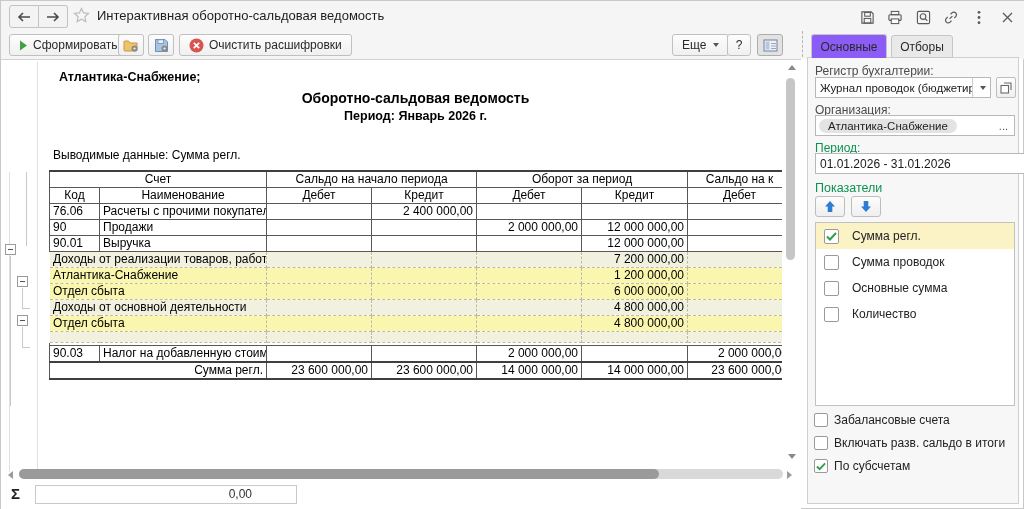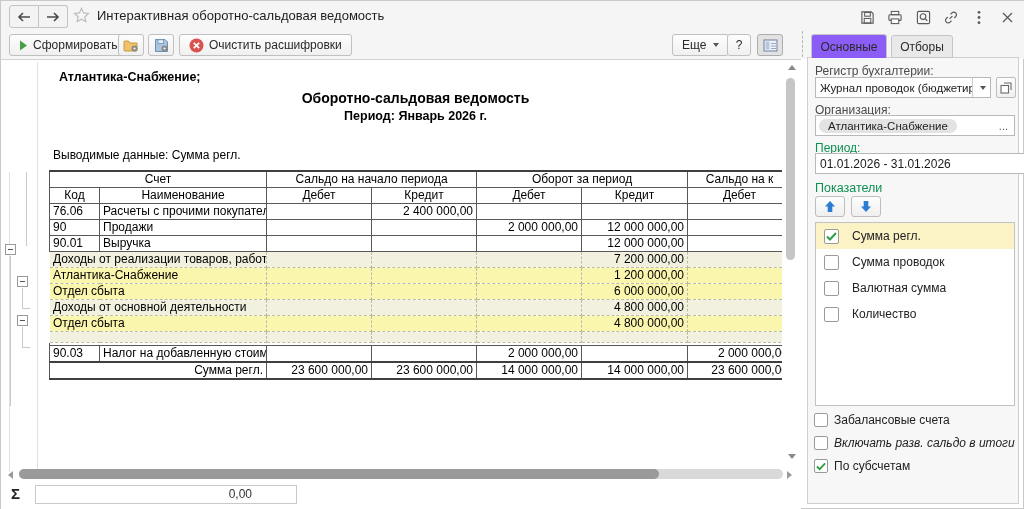--- a/index.html
+++ b/index.html
@@ -439,33 +439,33 @@
           </svg>
         </span>
     <span class="lbl">Сумма регл.</span>
   </div>
   <div class="litem">
     <span class="cb"></span>
     <span class="lbl">Сумма проводок</span>
   </div>
   <div class="litem">
     <span class="cb"></span>
-    <span class="lbl">Валютная сумма</span>
+    <span class="lbl">Основные сумма</span>
   </div>
   <div class="litem">
     <span class="cb"></span>
     <span class="lbl">Количество</span>
   </div>
 </div>
 
 <div class="opt" style="left:813px;top:412px;">
   <span class="cb"></span>
   <span class="lbl">Забалансовые счета</span>
 </div>
-<div class="opt" style="left:813px;top:435px;font-style:italic;">
+<div class="opt" style="left:813px;top:435px;">
   <span class="cb"></span>
   <span class="lbl">Включать разв. сальдо в итоги</span>
 </div>
 <div class="opt" style="left:813px;top:458px;">
   <span class="cb">
         <svg width="10" height="9" viewBox="0 0 11 9">
           <path d="M1 4.5l3 3L10 1" fill="none" stroke="#2f9e44" stroke-width="2"></path>
         </svg>
       </span>
   <span class="lbl">По субсчетам</span>

